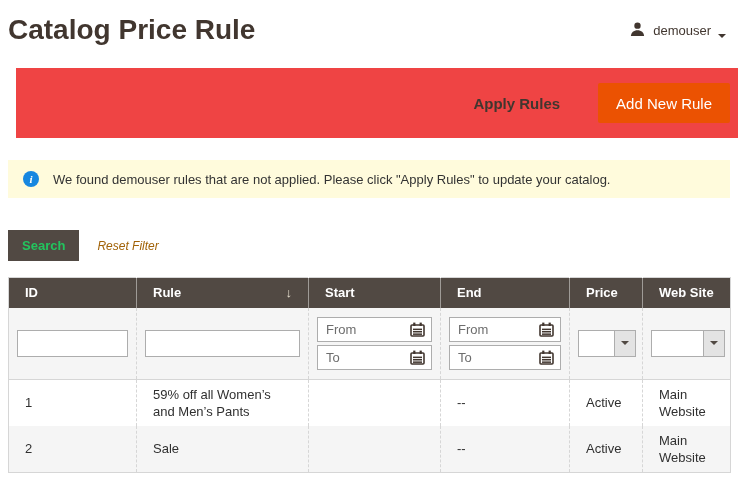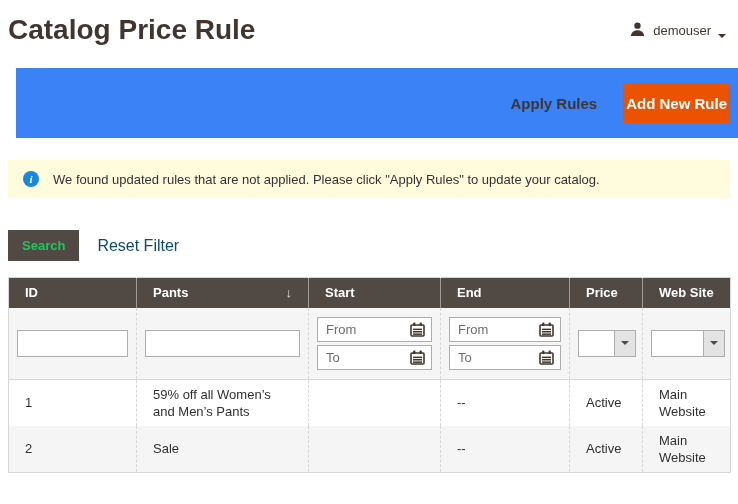--- a/index.html
+++ b/index.html
@@ -10,39 +10,39 @@
   }
   
   .page-header { display: flex; justify-content: space-between; align-items: flex-start;
     height: 68px; padding: 15px 12px 0 8px; }
   .page-title { font-size: 28px; font-weight: 700; color: #41362f; line-height: 1.1; }
   .user-menu { display: flex; align-items: flex-end; gap: 7px; margin-top: 6px;
     color: #41362f; cursor: pointer; }
   .caret { width: 0; height: 0; border-left: 4px solid transparent;
     border-right: 4px solid transparent; border-top: 4px solid #41362f; }
   
-  .toolbar { height: 70px; background: #3b82f6; display: flex; align-items: center;
-    justify-content: flex-end; gap: 26px; padding: 0 8px; margin-left: 16px; }
+  .toolbar { height: 70px; background: #ef4444; display: flex; align-items: center;
+    justify-content: flex-end; gap: 38px; padding: 0 8px; margin-left: 16px; }
   .btn-apply { background: none; border: none; font-family: inherit; font-size: 15px;
     font-weight: 700; color: #41362f; cursor: pointer; }
   .btn-primary { background: #eb5202; border: none; color: #fff; font-family: inherit;
-    font-size: 15px; font-weight: 700; height: 40px; padding: 0 3px;
+    font-size: 15px; font-weight: 400; height: 40px; padding: 0 18px;
     border-radius: 2px; cursor: pointer; }
   
   .notice { margin: 22px 8px 0; min-height: 38px; background: #fffbdc;
     display: flex; align-items: center; gap: 14px; padding: 8px 15px; color: #333; }
   .info-icon { flex: 0 0 auto; width: 16px; height: 16px; border-radius: 50%;
     background: #1787e0; color: #fff; font-family: "Liberation Serif", serif;
     font-style: italic; font-weight: 700; font-size: 11px;
     display: flex; align-items: center; justify-content: center; }
   
   .filter-actions { margin: 32px 8px 0; display: flex; align-items: center; gap: 18px; }
   .btn-search { background: #514943; border: none; color: #22c55e; font-family: inherit;
     font-size: 13px; font-weight: 700; padding: 8px 14px; cursor: pointer; }
-  .reset-link { color: #0c4a6e; font-size: 16px; text-decoration: none; cursor: pointer; }
+  .reset-link { color: #a16207; font-size: 12px; text-decoration: none; cursor: pointer; font-style: italic; }
   
   .grid-toolbar { margin: 12px 8px 0; height: 30px; display: flex;
     align-items: center; justify-content: space-between; }
   .pager { display: flex; align-items: center; }
   .select { display: flex; height: 30px; border: 1px solid #adadad; background: #fff;
     cursor: pointer; }
   .select .val { padding: 0 10px; line-height: 28px; min-width: 32px; }
   .select .drop { width: 22px; background: #e3e3e3; border-left: 1px solid #adadad;
     display: flex; align-items: center; justify-content: center; }
   .select .drop .caret { border-top-color: #514943; }
@@ -104,21 +104,21 @@
     </div>
   </div>
 
   <div class="toolbar">
     <button class="btn-apply">Apply Rules</button>
     <button class="btn-primary">Add New Rule</button>
   </div>
 
   <div class="notice">
     <span class="info-icon">i</span>
-    <span>We found updated rules that are not applied. Please click "Apply Rules" to update your catalog.</span>
+    <span>We found demouser rules that are not applied. Please click "Apply Rules" to update your catalog.</span>
   </div>
 
   <div class="filter-actions">
     <button class="btn-search">Search</button>
     <a class="reset-link">Reset Filter</a>
   </div>
 
 
   <div class="grid">
     <table>
@@ -128,21 +128,21 @@
           <col style="width:132px">
         <col style="width:129px">
           <col style="width:73px">
           <col>
       </colgroup>
       <thead>
         <tr>
           <th>ID</th>
           <th>
             <span class="sort-arrow">↓</span>
-            <span>Pants</span>
+            <span>Rule</span>
           </th>
           <th>Start</th>
           <th>End</th>
           <th>Price</th>
           <th>Web Site</th>
         </tr>
       </thead>
       <tbody>
         <tr class="filter-row">
           <td><input class="text-input" style=""></td>

